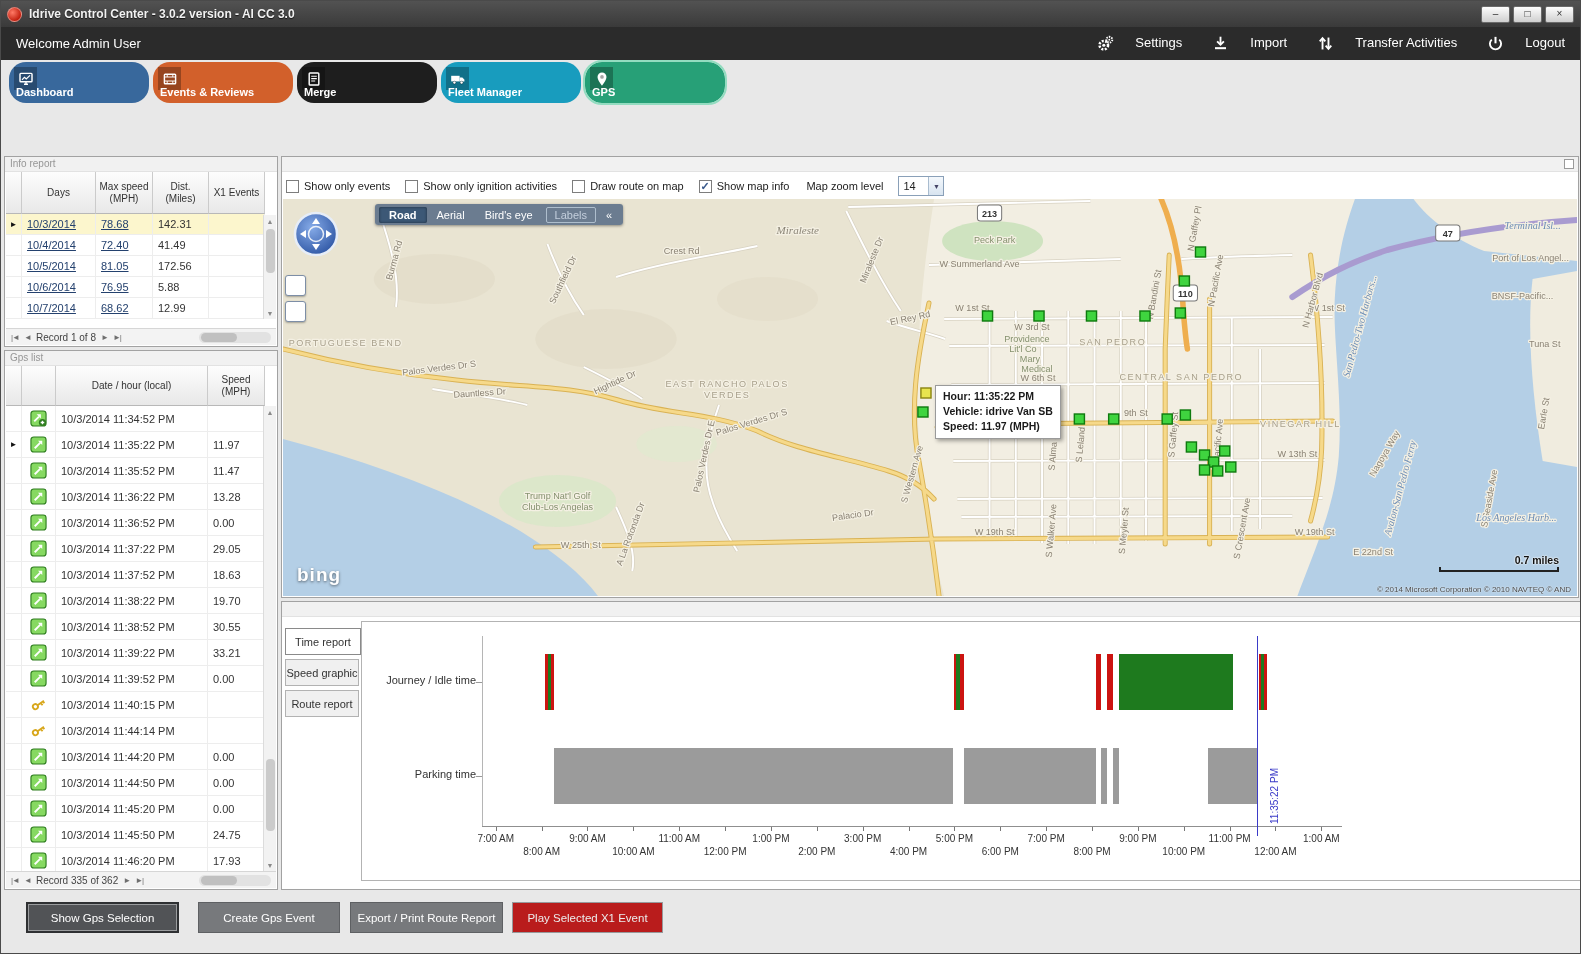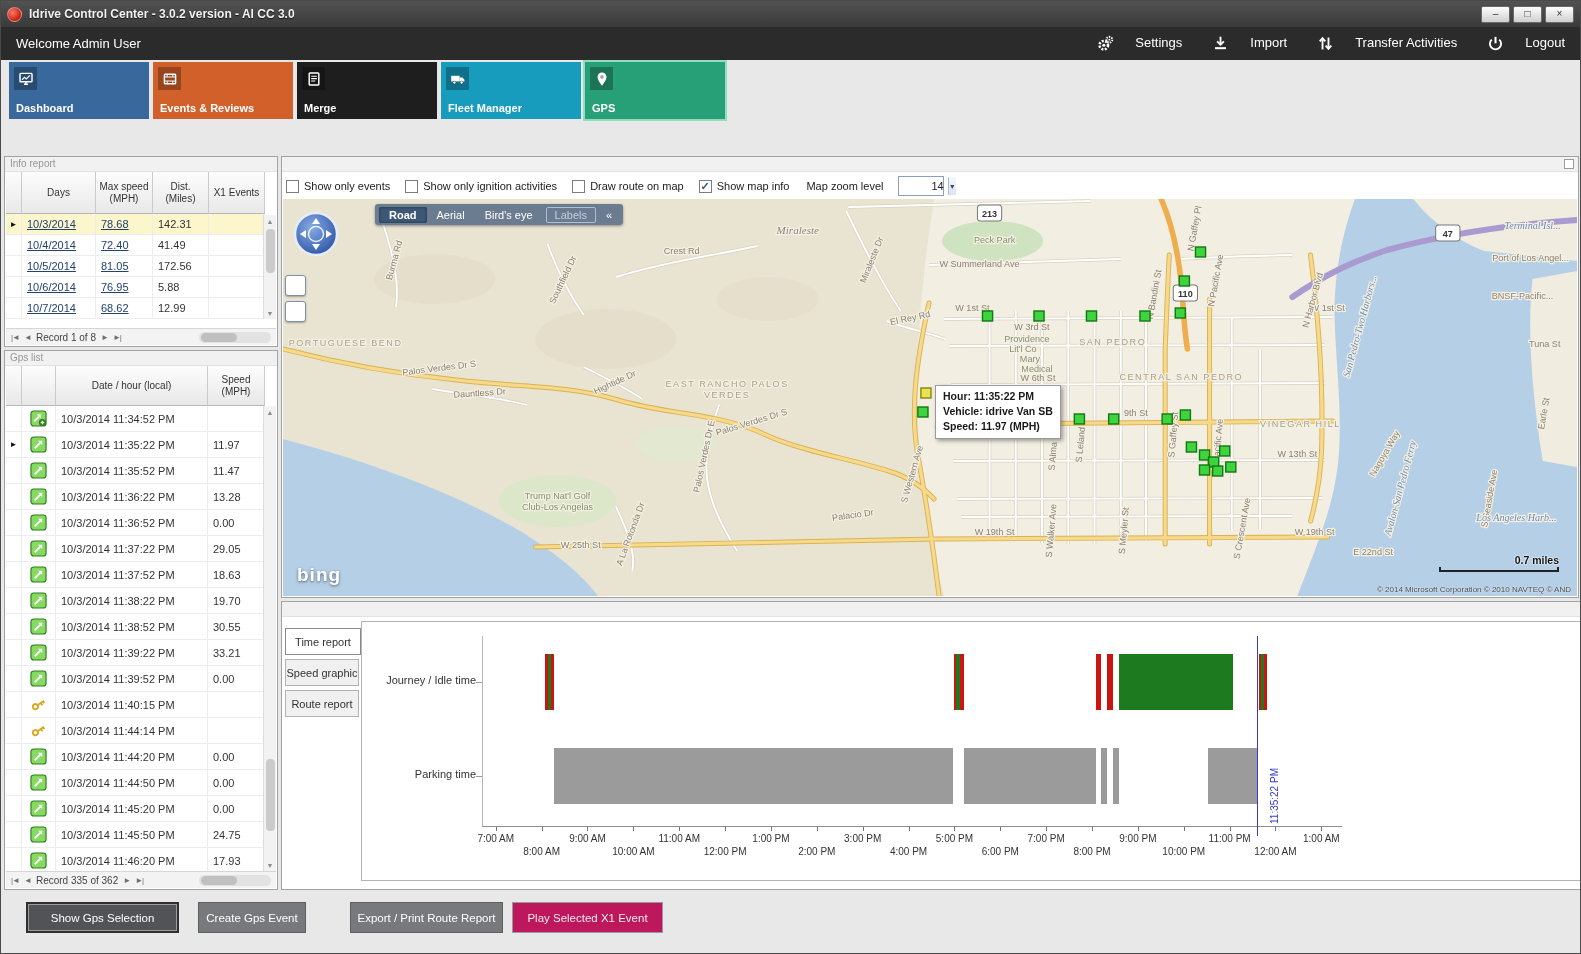--- a/index.html
+++ b/index.html
@@ -18,21 +18,21 @@
   .topbar { position:absolute; top:26px; left:0; right:0; height:33px; background:#2b2b2b; display:flex; align-items:center; color:#fff; padding:0 15px; }
   .welcome { font-size:13px; }
   .topbar-actions { margin-left:auto; display:flex; gap:30px; align-items:center; }
   .tb-action { display:flex; gap:21px; font-size:13px; color:#fff; cursor:pointer; }
   .icn { display:inline-flex; align-items:center; justify-content:center; color:#fff; }
   .icn svg { width:100%; height:100%; display:block; }
   .tb-action .icn { width:17px; height:17px; }
 
   
   .navtiles { position:absolute; top:61px; left:8px; display:flex; gap:4px; }
-  .tile { width:140px; height:57px; position:relative; color:#fff; cursor:pointer; }
+  .tile { width:140px; height:41px; position:relative; color:#fff; cursor:pointer;border-radius:17px; }
   .tile.active { outline:2px solid #93dcc0; }
   .ticon { position:absolute; left:5px; top:5px; width:23px; height:23px; background:rgba(0,0,0,.28); display:flex; align-items:center; justify-content:center; }
   .ticon .icn { width:16px; height:16px; }
   .tlabel { position:absolute; left:7px; bottom:5px; font-size:11px; font-weight:bold; }
 
   
   .pagetitle { position:absolute; top:117px; left:0; height:36px; display:flex; align-items:center; gap:10px; padding-left:14px; }
   .backbtn { width:29px; height:29px; border-radius:50%; border:2px solid #8f8f8f; background:#f2f2f2; display:flex; align-items:center; justify-content:center; color:#6a6a6a; cursor:pointer; }
   .backbtn .icn { width:15px; height:15px; color:#6a6a6a; }
   .ptext { font-size:16px; color:#3a3a3a; }
@@ -63,21 +63,21 @@
 
   .pager { position:absolute; left:1px; right:1px; bottom:1px; height:17px; background:#f3f3f3; border-top:1px solid #d6d6d6; display:flex; align-items:center; gap:5px; padding:0 5px; font-size:10px; color:#444; }
   .pg-arr { font-size:8px; color:#6f6f6f; cursor:pointer; letter-spacing:-1px; }
   .hscroll { margin-left:auto; width:72px; height:11px; background:#e2e2e2; border-radius:6px; position:relative; }
   .hthumb { position:absolute; left:2px; top:1px; width:36px; height:9px; background:#c0c0c0; border-radius:5px; }
 
   
   .map-toolbar { position:absolute; left:4px; top:16px; right:4px; height:26px; display:flex; align-items:center; gap:15px; font-size:11px; color:#222; background:#fff; }
   .cbwrap { display:flex; align-items:center; gap:5px; cursor:pointer; }
   .cbox { width:13px; height:13px; border:1px solid #7d7d7d; background:#fff; font-size:11px; line-height:11px; color:#3a5a8c; display:flex; align-items:center; justify-content:center; font-weight:bold; }
-  .combo { display:flex; align-items:center; border:1px solid #8aa0b8; background:#fff; height:20px; width:46px;padding-left:28px; }
+  .combo { display:flex; align-items:center; border:1px solid #8aa0b8; background:#fff; height:20px; width:46px; }
   .combo-val { flex:1; padding:0 4px; font-size:11px; }
   .combo-arr { width:15px; height:100%; background:linear-gradient(#f4f8fc,#d8e4f0); border-left:1px solid #a9bccf; font-size:7px; color:#446; display:flex; align-items:center; justify-content:center; cursor:pointer; }
 
   .mapwrap { position:absolute; left:1px; right:1px; top:42px; bottom:1px; overflow:hidden; background:#f2eee2; }
   .mapwrap svg.basemap { width:100%; height:100%; display:block; }
 
   .ml-road { font-size:9px; fill:#8a8274; }
   .ml-city { font-style:italic; font-size:11px; font-family:"Liberation Serif", serif; fill:#8c8678; }
   .ml-area { font-size:9px; fill:#a8a08c; letter-spacing:1.5px; }
   .ml-water { font-style:italic; font-size:10px; font-family:"Liberation Serif", serif; fill:#6b8cb5; }
@@ -119,21 +119,21 @@
   .stub { position:absolute; width:6px; height:1px; background:#999; left:-6px; }
   .cursorline { position:absolute; top:0; width:1px; height:200px; background:#3b3bc8; z-index:3; }
   .cursorlab { position:absolute; font-size:10px; color:#3b3bc8; transform:rotate(-90deg); transform-origin:0 0; white-space:nowrap; z-index:3; }
   .legend { position:absolute; right:15px; top:11px; width:200px; border:1px solid #9a9a9a; background:#fff; padding:4px 7px; }
   .lgrow { display:flex; align-items:center; gap:6px; font-size:11px; color:#222; padding:2px 0; }
   .lgsq { width:13px; height:13px; border:1px solid #444; flex:none; }
 
   
   .bbtn { position:absolute; top:901px; height:31px; color:#fff; font-size:11.5px; display:flex; align-items:center; justify-content:center; background:#77797c; border:1px solid #5e6063; cursor:pointer; white-space:nowrap; }
   .bbtn.focused { background:#515356; border:2px solid #2e3032; box-shadow:inset 0 0 0 1px #9a9c9e; }
-  .bbtn.disabled { background:#be185d; border-color:#97999b; color:#ececec; cursor:default; }
+  .bbtn.disabled { background:#b91c1c; border-color:#97999b; color:#ececec; cursor:default; }
 </style>
 </head>
 <body>
 
 <div class="app">
 
   <div class="titlebar">
     <div class="tb-logo"></div>
     <div class="tb-title">Idrive Control Center - 3.0.2 version - AI CC 3.0</div>
     <div class="winbtns" id="winbtns">
@@ -820,18 +820,18 @@
           <div class="cursorline" style="left: 774.642px;"></div>
           <div class="cursorlab" style="left: 786.642px; top: 188px;">11:35:22 PM</div>
         </div>
         <div class="rowlab" style="left: 2px; top: 52px;">Journey / Idle time</div>
         <div class="rowlab" style="left: 2px; top: 146px;">Parking time</div>
       </div>
   </div>
 
   <div id="bottombar">
       <div class="bbtn focused" style="left: 25px; width: 153px;">Show Gps Selection</div>
-      <div class="bbtn " style="left: 197px; width: 108px;">Create Gps Event</div>
+      <div class="bbtn " style="left: 197px; width: 142px;">Create Gps Event</div>
       <div class="bbtn " style="left: 349px; width: 153px;">Export / Print Route Report</div>
       <div class="bbtn disabled" style="left: 511px; width: 151px;">Play Selected X1 Event</div>
     </div>
 
 </div>
 
 </body></html>

